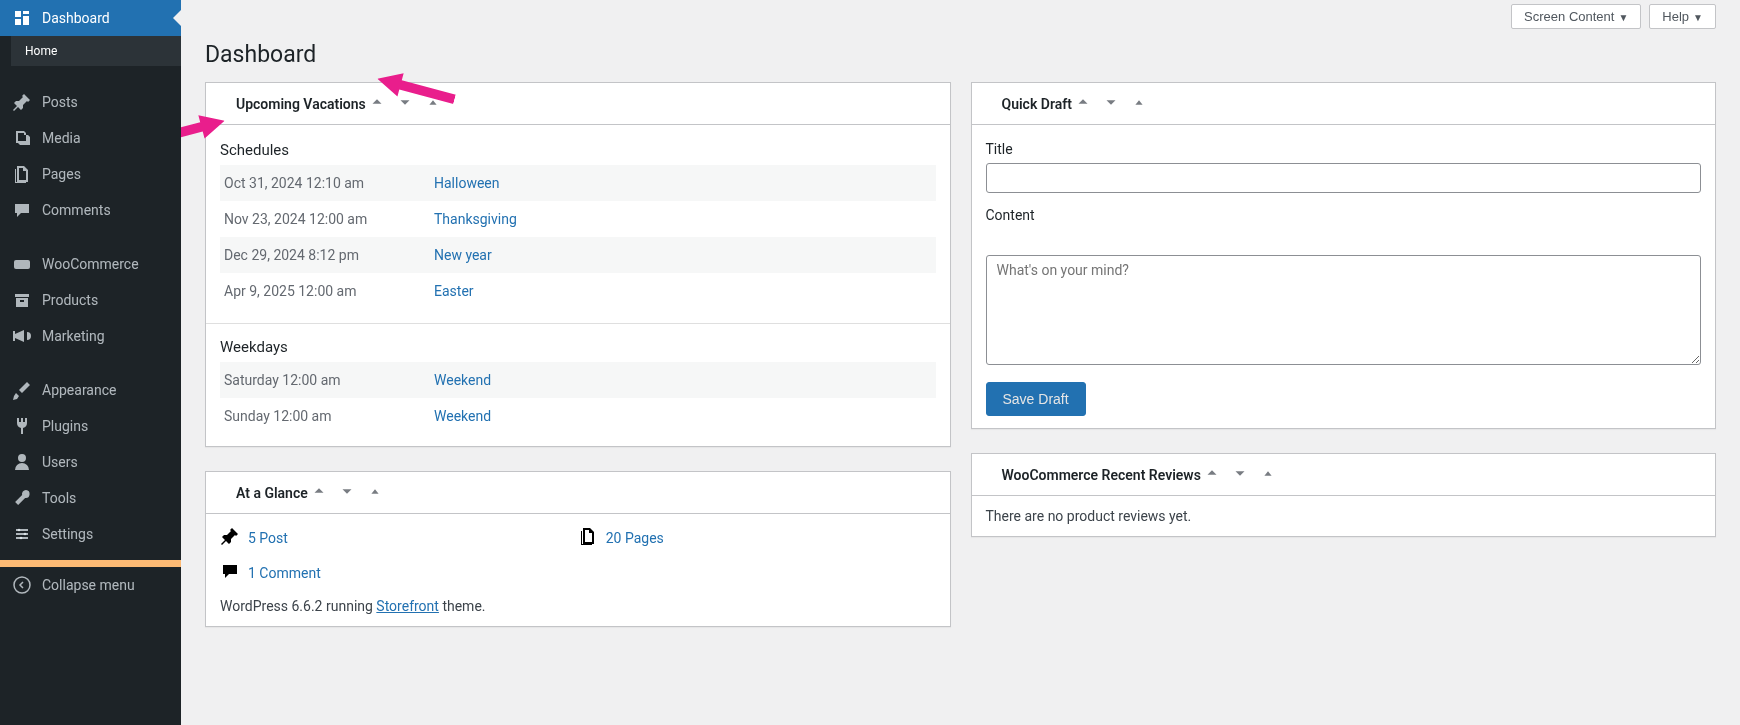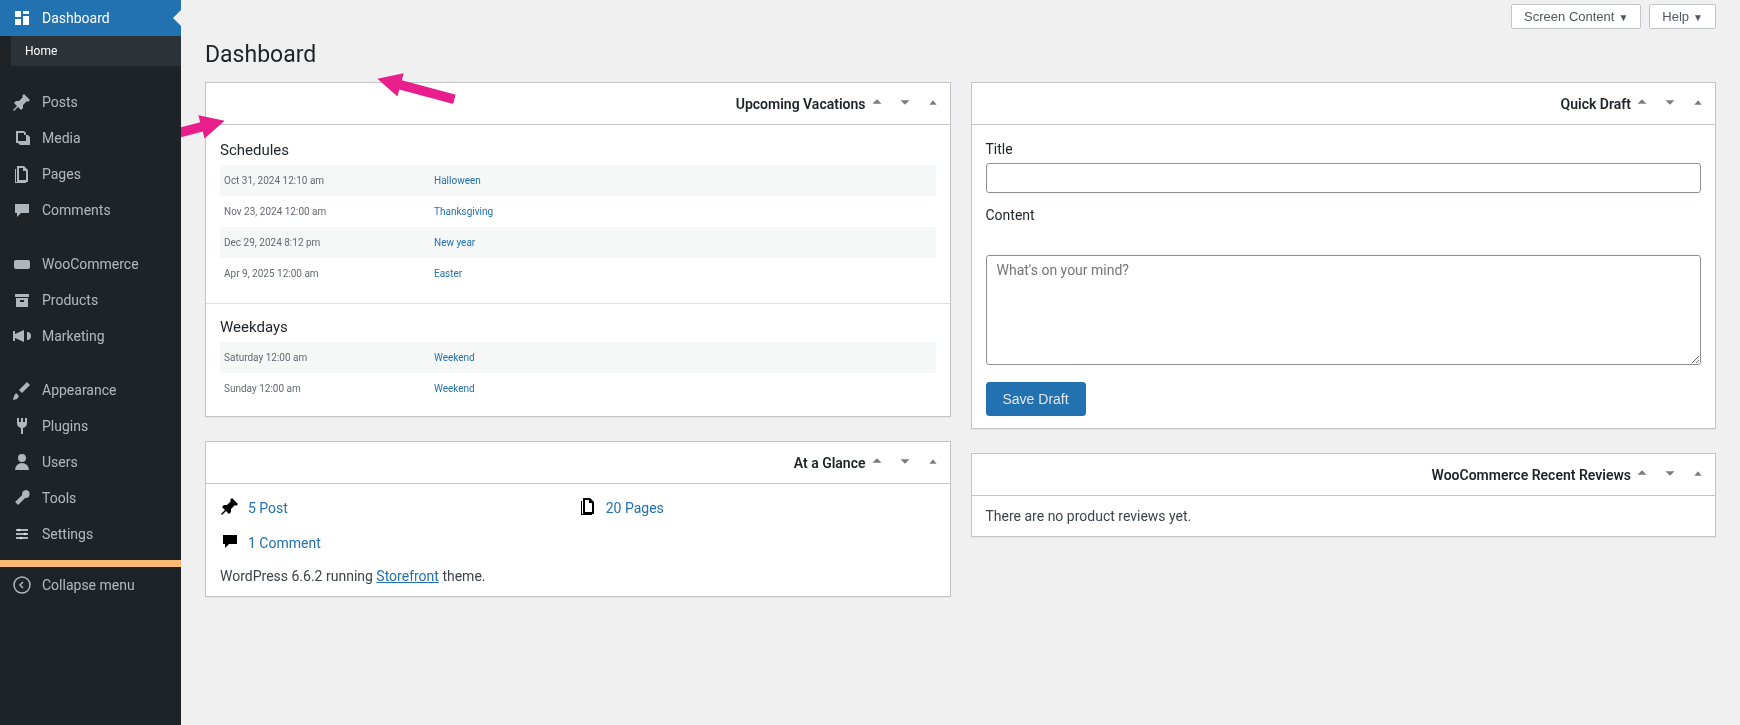--- a/index.html
+++ b/index.html
@@ -13,29 +13,29 @@
 .sidebar-icon svg { width: 20px; height: 20px; fill: currentColor; }
 .sidebar-spacer { height: 18px; }
 .main { flex: 1; padding: 0 24px 24px 24px; overflow: auto; }
 .topbar { display: flex; justify-content: flex-end; gap: 8px; padding-top: 4px; }
 .top-btn { background: #fff; border: 1px solid #c3c4c7; color: #50575e; padding: 4px 12px; font-size: 13px; cursor: pointer; border-radius: 2px; }
 .top-btn .caret { font-size: 10px; margin-left: 4px; }
 h1.page-title { font-size: 23px; font-weight: 400; color: #1d2327; padding: 12px 0 14px 0; }
 .columns { display: flex; gap: 20px; }
 .col { flex: 1; display: flex; flex-direction: column; gap: 24px; }
 .postbox { background: #fff; border: 1px solid #c3c4c7; box-shadow: 0 1px 1px rgba(0,0,0,.04); }
-.postbox-header { display: flex; align-items: center; justify-content: flex-end; border-bottom: 1px solid #c3c4c7; padding: 10px 6px; }
+.postbox-header { display: flex; align-items: center; justify-content: flex-start; border-bottom: 1px solid #c3c4c7; padding: 10px 30px; }
 .postbox-title { font-size: 14px; font-weight: 600; color: #1d2327; }
 .postbox-actions { display: flex; gap: 6px; color: #787c82; }
 .postbox-actions span { cursor: pointer; width: 22px; text-align:center; }
 .postbox-body { padding: 12px 14px; }
 .section-label { font-size: 15px; color: #1d2327; margin: 4px 0 6px 0; }
 .vac-table { width: 100%; border-collapse: collapse; }
 .vac-table tr:nth-child(odd) { background: #f6f7f7; }
-.vac-table td { padding: 10px 4px; font-size: 10px; }
+.vac-table td { padding: 10px 4px; font-size: 14px; }
 .vac-table td.date { color: #646970; width: 210px; }
 .vac-table td a { color: #2271b1; text-decoration: none; }
 .hr { border: none; border-top: 1px solid #dfdfdf; margin: 14px -14px 14px -14px; }
 .glance-row { display:flex; }
 .glance-cell { width: 50%; display:flex; align-items:center; gap:8px; }
 .glance-cell .gicon { color: #787c82; }
 .glance-cell a { color: #2271b1; text-decoration: none; }
 .glance-footer { margin-top: 14px; font-size: 14px; color: #3c434a; }
 .glance-footer a { color: #2271b1; }
 .form-label { display:block; margin: 4px 0 6px 0; color: #1d2327; }

